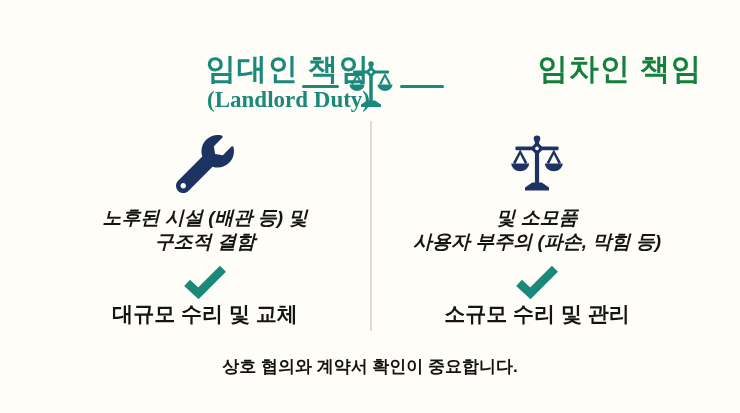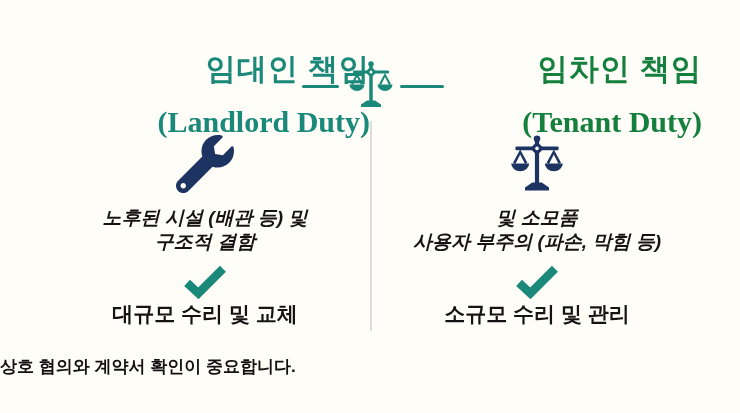--- a/index.html
+++ b/index.html
@@ -22,21 +22,21 @@
     top: 52px;
     width: 330px;
     text-align: right;
     font-family: "Liberation Serif", serif;
     font-weight: 700;
     line-height: 1.1;
   }
   .title-block.left  { left: 40px;  color: #1b897a; }
   .title-block.right { left: 372px; color: #15803d; }
   .title-ko { font-size: 30px; letter-spacing: 1px; font-family: "Liberation Sans", sans-serif; font-weight: 800; }
-  .title-en { font-size: 30px; margin-top: 20px; }
+  .title-en { font-size: 23px; margin-top: 2px; }
 
   
   .center-icon {
     position: absolute;
     left: 346px;
     top: 58px;
     width: 50px;
     height: 54px;
   }
   .dash {
@@ -92,20 +92,21 @@
     font-weight: 700;
     color: #141414;
   }
 
   
   .footer-note {
     position: absolute;
     left: 0;
     top: 355px;
     width: 740px;
+    text-align: center;
     font-size: 17px;
     font-weight: 700;
     color: #111111;
   }
 </style>
 </head>
 <body>
 
 <div class="canvas">
 
@@ -128,21 +129,20 @@
         <path d="M63 49 A15 13 0 0 0 93 49 Z"></path>
         <path d="M30 94 L70 94 L70 89 L58 81 L42 81 L30 89 Z"></path>
       </g>
       <circle cx="50" cy="24" r="3" fill="#fffdf7"></circle>
     </svg>
   </div>
   <span class="dash right-dash"></span>
 
   <div class="title-block right">
     <div class="title-ko">임차인 책임</div>
-    <div class="title-en">(Tenant Duty)</div>
   </div>
 
   <div class="divider"></div>
 
   <section class="column left">
     <div class="col-icon">
       <svg viewBox="0 0 512 512" width="58" height="58">
         <path fill="#1d3463" d="M507.73 109.1c-2.24-9.03-13.54-12.09-20.12-5.51l-74.36 74.36-67.88-11.31-11.31-67.88 74.36-74.36c6.62-6.62 3.43-17.9-5.66-20.16-47.38-11.74-99.55.91-136.58 37.93-39.64 39.64-50.55 97.1-34.05 147.2L18.74 402.76c-24.99 24.99-24.99 65.51 0 90.5 24.99 24.99 65.51 24.99 90.5 0l213.21-213.21c50.12 16.71 107.47 5.68 147.37-34.22 37.07-37.07 49.7-89.32 37.91-136.73zM64 472c-13.25 0-24-10.75-24-24 0-13.26 10.75-24 24-24s24 10.74 24 24c0 13.25-10.75 24-24 24z"></path>
       </svg>
     </div>

